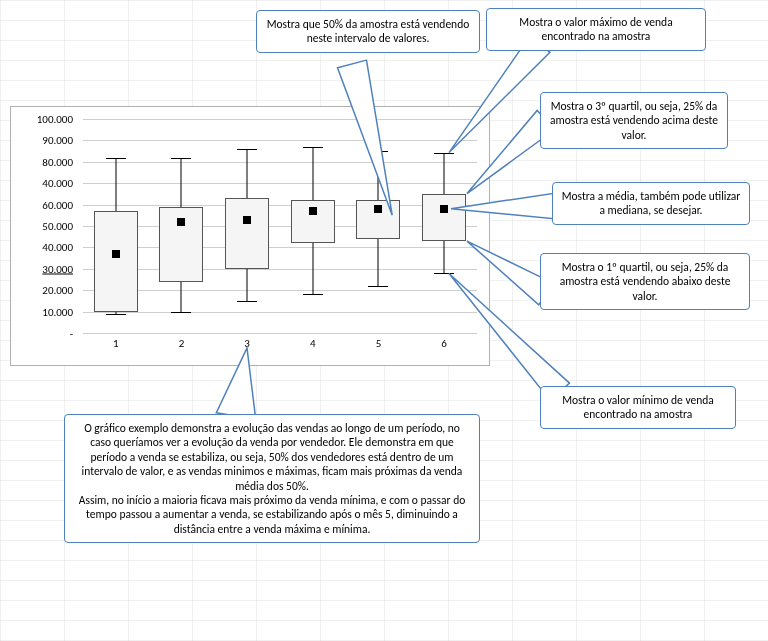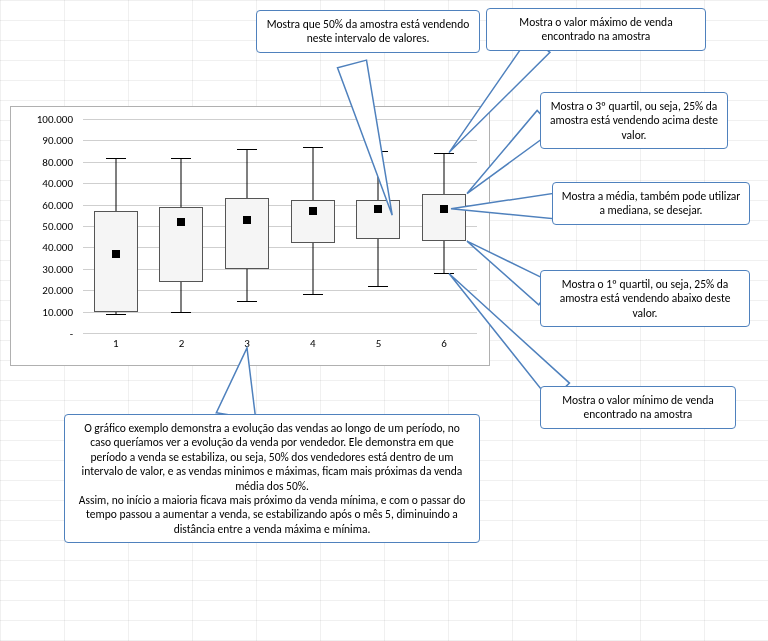--- a/index.html
+++ b/index.html
@@ -26,21 +26,21 @@
 </head>
 <body>
 
 <div class="sheet">
 
   <div class="chart-frame">
     <div class="y-axis" id="yaxis">
         <div class="ylab" style="bottom: 0%;">-</div>
         <div class="ylab" style="bottom: 10%;">10.000</div>
         <div class="ylab" style="bottom: 20%;">20.000</div>
-        <div class="ylab" style="bottom: 30%;">30.000</div>
+        <div class="ylab" style="bottom: 30%; text-decoration: underline;">30.000</div>
         <div class="ylab" style="bottom: 40%;">40.000</div>
         <div class="ylab" style="bottom: 50%;">50.000</div>
         <div class="ylab" style="bottom: 60%;">60.000</div>
         <div class="ylab" style="bottom: 70%;">40.000</div>
         <div class="ylab" style="bottom: 80%;">80.000</div>
         <div class="ylab" style="bottom: 90%;">90.000</div>
         <div class="ylab" style="bottom: 100%;">100.000</div>
       </div>
     <div class="plot-wrap">
       <div class="plot-area" id="plot">
@@ -122,18 +122,18 @@
       <polygon points="556.3366489684342,218.9956403255881 555.6633510315658,193.0043596744119 451.00000000000006,208.72000000000003" fill="#fff" stroke="#4F81BD" stroke-width="1.5"></polygon>
       <polygon points="538.7687132451397,304.80317045450005 553.2312867548603,283.19682954549995 467.00000000000006,241.12" fill="#fff" stroke="#4F81BD" stroke-width="1.5"></polygon>
       <polygon points="550.5130204119017,400.88803793280647 569.4869795880983,383.11196206719353 449.00000000000006,273.52" fill="#fff" stroke="#4F81BD" stroke-width="1.5"></polygon>
       <polygon points="216.2566520252556,412.8062231217325 255.7433479747444,419.1937768782675 247.00000000000003,348" fill="#fff" stroke="#4F81BD" stroke-width="1.5"></polygon>
     </svg>
 
   <div class="callout" style="left:256px;top:10px;width:224px">Mostra que 50% da amostra está vendendo neste intervalo de valores.</div>
   <div class="callout" style="left:486px;top:8px;width:220px">Mostra o valor máximo de venda encontrado na amostra</div>
   <div class="callout" style="left:540px;top:92px;width:188px">Mostra o  3º quartil, ou seja, 25% da amostra está vendendo acima deste valor.</div>
   <div class="callout" style="left:552px;top:182px;width:198px">Mostra a média, também pode utilizar a mediana, se desejar.</div>
-  <div class="callout" style="left:540px;top:270px;width:210px">Mostra o  1º quartil, ou seja, 25% da amostra está vendendo abaixo deste valor.</div>
+  <div class="callout" style="left:540px;top:253px;width:210px">Mostra o  1º quartil, ou seja, 25% da amostra está vendendo abaixo deste valor.</div>
   <div class="callout" style="left:540px;top:386px;width:196px">Mostra o valor mínimo de venda encontrado na amostra</div>
   <div class="callout" style="left:64px;top:414px;width:416px;white-space:pre-line">O gráfico exemplo demonstra a evolução das vendas ao longo de um período, no caso queríamos ver a evolução da venda por vendedor. Ele demonstra em que período a venda se estabiliza, ou seja, 50% dos vendedores está dentro de um intervalo de valor, e as vendas minimos e máximas, ficam mais próximas da venda média dos 50%.
 Assim, no início a maioria ficava mais próximo da venda mínima, e com o passar do tempo passou a aumentar a venda, se estabilizando após o mês 5, diminuindo a distância entre a venda máxima e mínima.</div>
 
 </div>
 
 </body></html>

